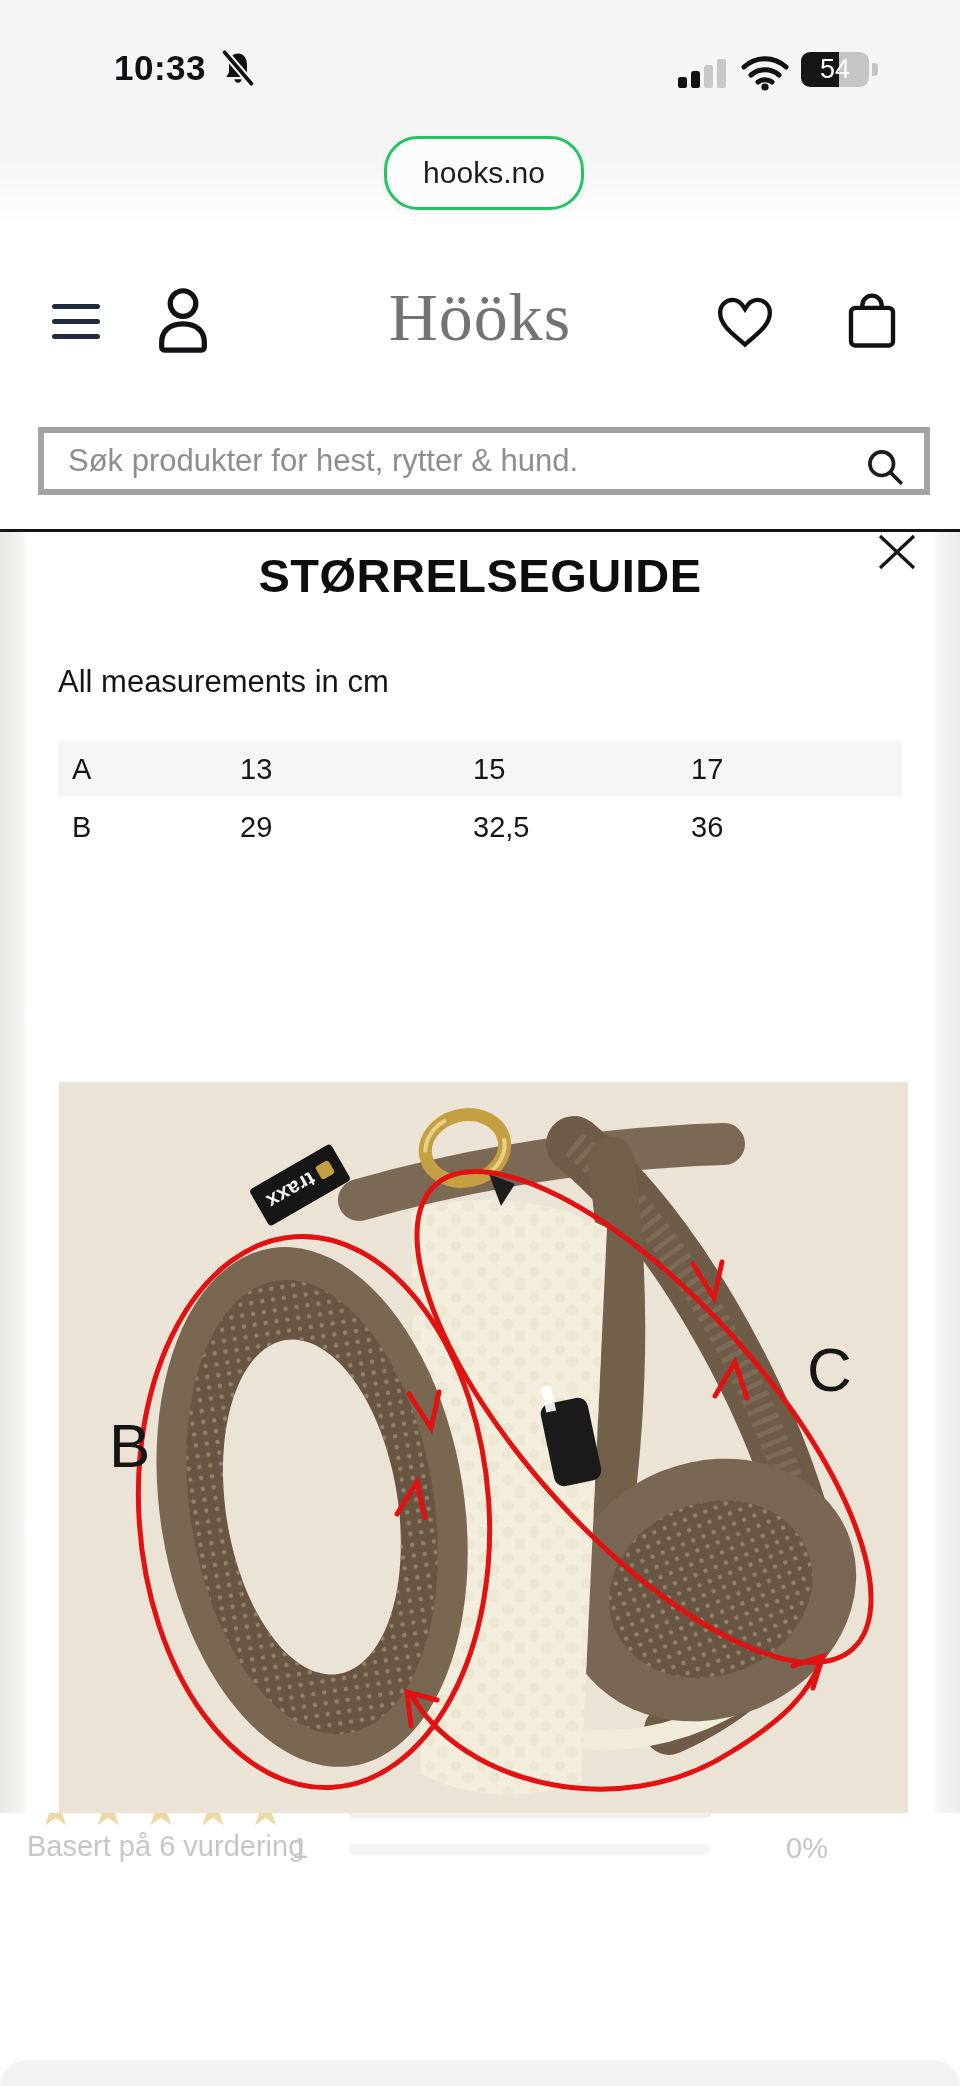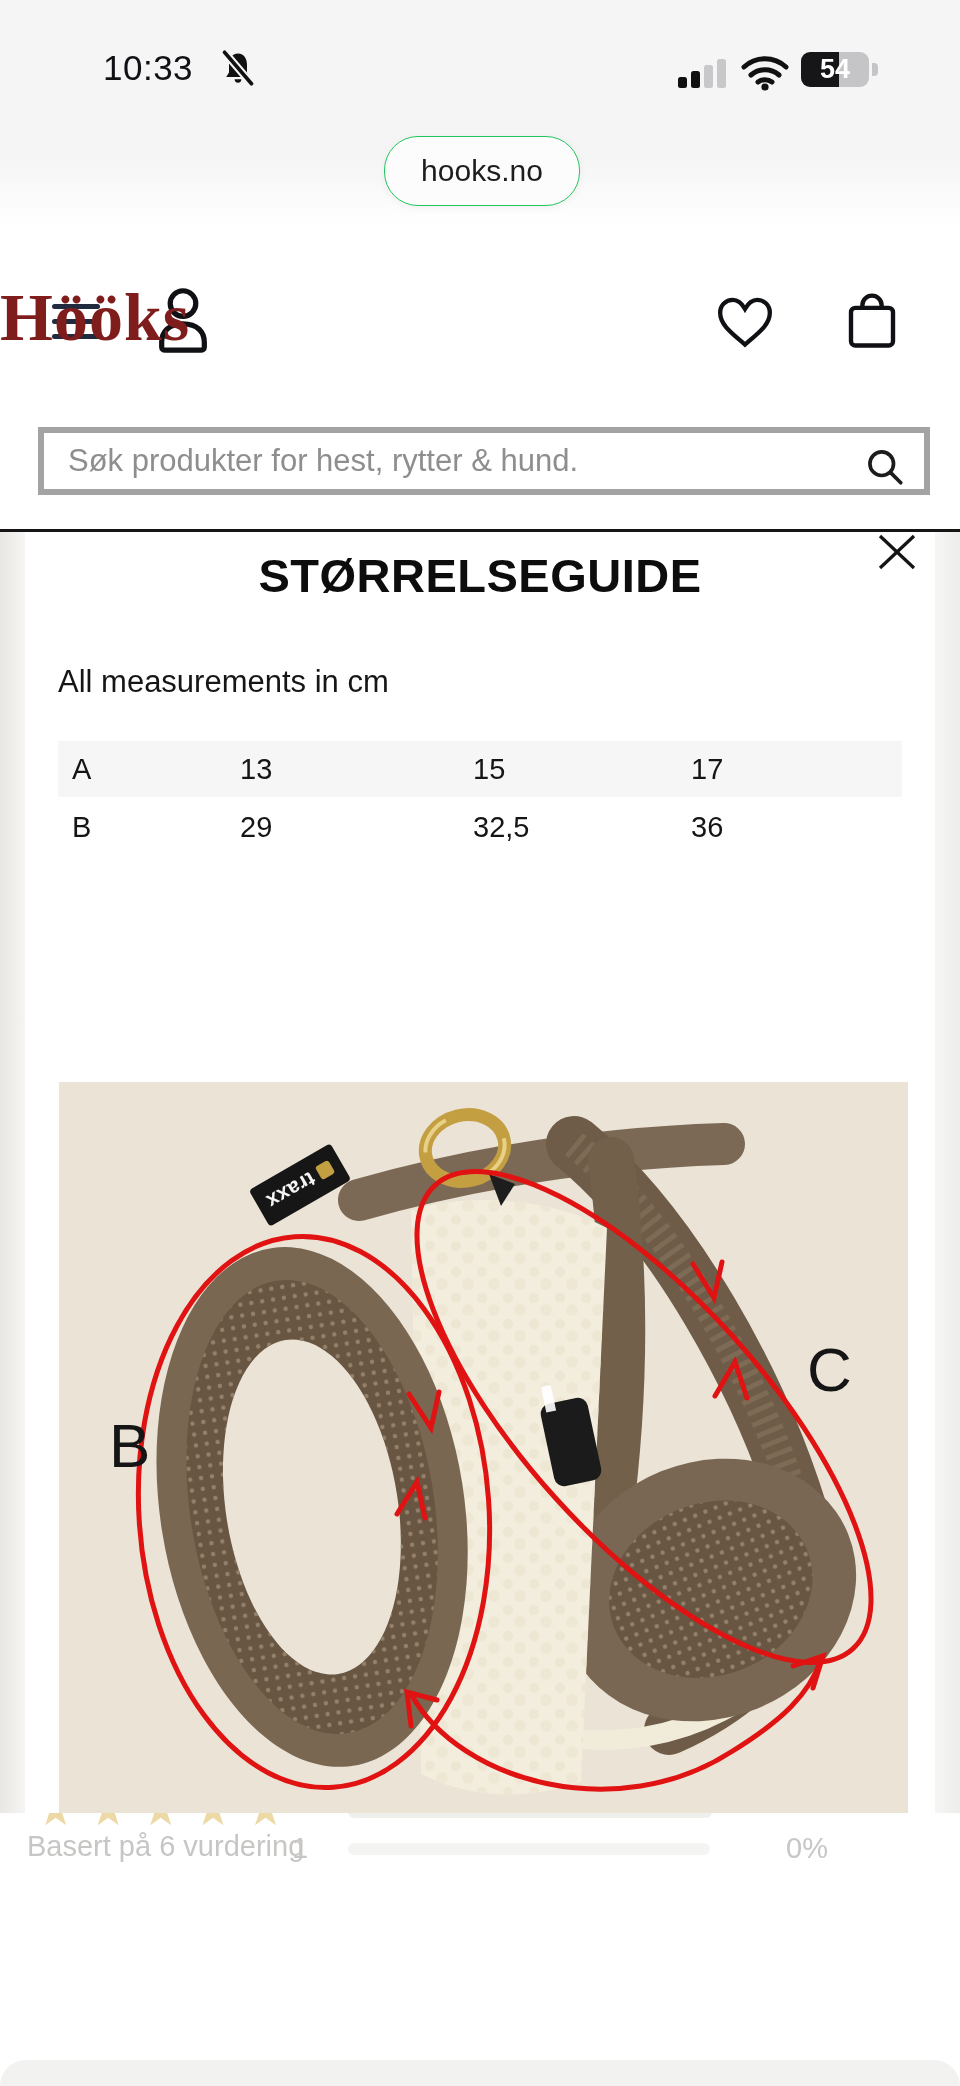--- a/index.html
+++ b/index.html
@@ -2,43 +2,43 @@
 <html><head>
 <meta charset="utf-8">
 <style>
   html,body{margin:0;padding:0;background:#fff;}
   body{width:960px;height:2086px;position:relative;overflow:hidden;
        font-family:"Liberation Sans",sans-serif;color:#141414;}
   .abs{position:absolute;}
   
   .topbg{left:0;top:0;width:960px;height:226px;
          background:linear-gradient(#f5f5f6 70%,#ffffff);}
-  .time{left:103px;top:48px;font-size:35px;font-weight:400;color:#101114;letter-spacing:.5px;}
+  .time{left:114px;top:48px;font-size:35px;font-weight:700;color:#101114;letter-spacing:.5px;}
   .sigbars{left:678px;top:56px;width:52px;height:34px;}
   .sigbars i{position:absolute;bottom:2px;width:9px;border-radius:2.5px;background:#111;}
   .sigbars i:nth-child(1){left:0;height:11px;}
   .sigbars i:nth-child(2){left:13px;height:17px;}
   .sigbars i:nth-child(3){left:26px;height:23px;background:#c8c8cb;}
   .sigbars i:nth-child(4){left:39px;height:29px;background:#c8c8cb;}
   .battery{left:801px;top:52px;width:68px;height:35px;border-radius:9px;
            background:linear-gradient(to right,#161619 0 56%,#c5c5c8 56% 100%);
-           color:#fff;font-size:27px;font-weight:700;text-align:center;line-height:35px;}
+           color:#fff;font-size:27px;font-weight:400;text-align:center;line-height:35px;}
   .batnub{left:872px;top:63px;width:6px;height:13px;border-radius:0 4px 4px 0;background:#c5c5c8;}
   
   .urlpill{left:384px;top:136px;width:194px;height:68px;border-radius:34px;
-           background:#fcfcfd;border:1px solid #22c55e;box-shadow:0 2px 8px rgba(0,0,0,.05);
+           background:#fcfcfd;border:3px solid #22c55e;box-shadow:0 2px 8px rgba(0,0,0,.05);
            display:flex;align-items:center;justify-content:center;
            font-size:30px;color:#1d1d1f;}
   
   .hamburger{left:52px;top:304px;width:48px;height:40px;cursor:pointer;}
   .hamburger i{position:absolute;left:0;width:48px;height:5px;border-radius:3px;background:#222a3f;}
   .hamburger i:nth-child(1){top:0;} .hamburger i:nth-child(2){top:15px;} .hamburger i:nth-child(3){top:30px;}
-  .logo{left:0;top:278px;width:960px;text-align:left;
-        font-family:"Liberation Serif",serif;font-weight:700;font-size:68px;
-        color:#7f1d1d;letter-spacing:1px;}
+  .logo{left:0;top:278px;width:960px;text-align:center;
+        font-family:"Liberation Serif",serif;font-weight:400;font-size:68px;
+        color:#737373;letter-spacing:1px;}
   
   .searchwrap{left:38px;top:427px;width:892px;height:68px;border:6px solid #a3a3a3;
               background:#fff;box-sizing:border-box;}
   .searchwrap input{position:absolute;left:0;top:0;width:100%;height:100%;border:none;outline:none;
         padding:0 70px 0 24px;font-size:31px;font-family:"Liberation Sans",sans-serif;color:#333;box-sizing:border-box;background:transparent;}
   .searchwrap input::placeholder{color:#8e8e8e;opacity:1;}
   .magicon{position:absolute;right:18px;top:13px;}
   
   .modal-line{left:0;top:529px;width:960px;height:3px;background:#151515;z-index:7;}
   .sliver-l{left:0;top:532px;width:25px;height:1281px;

